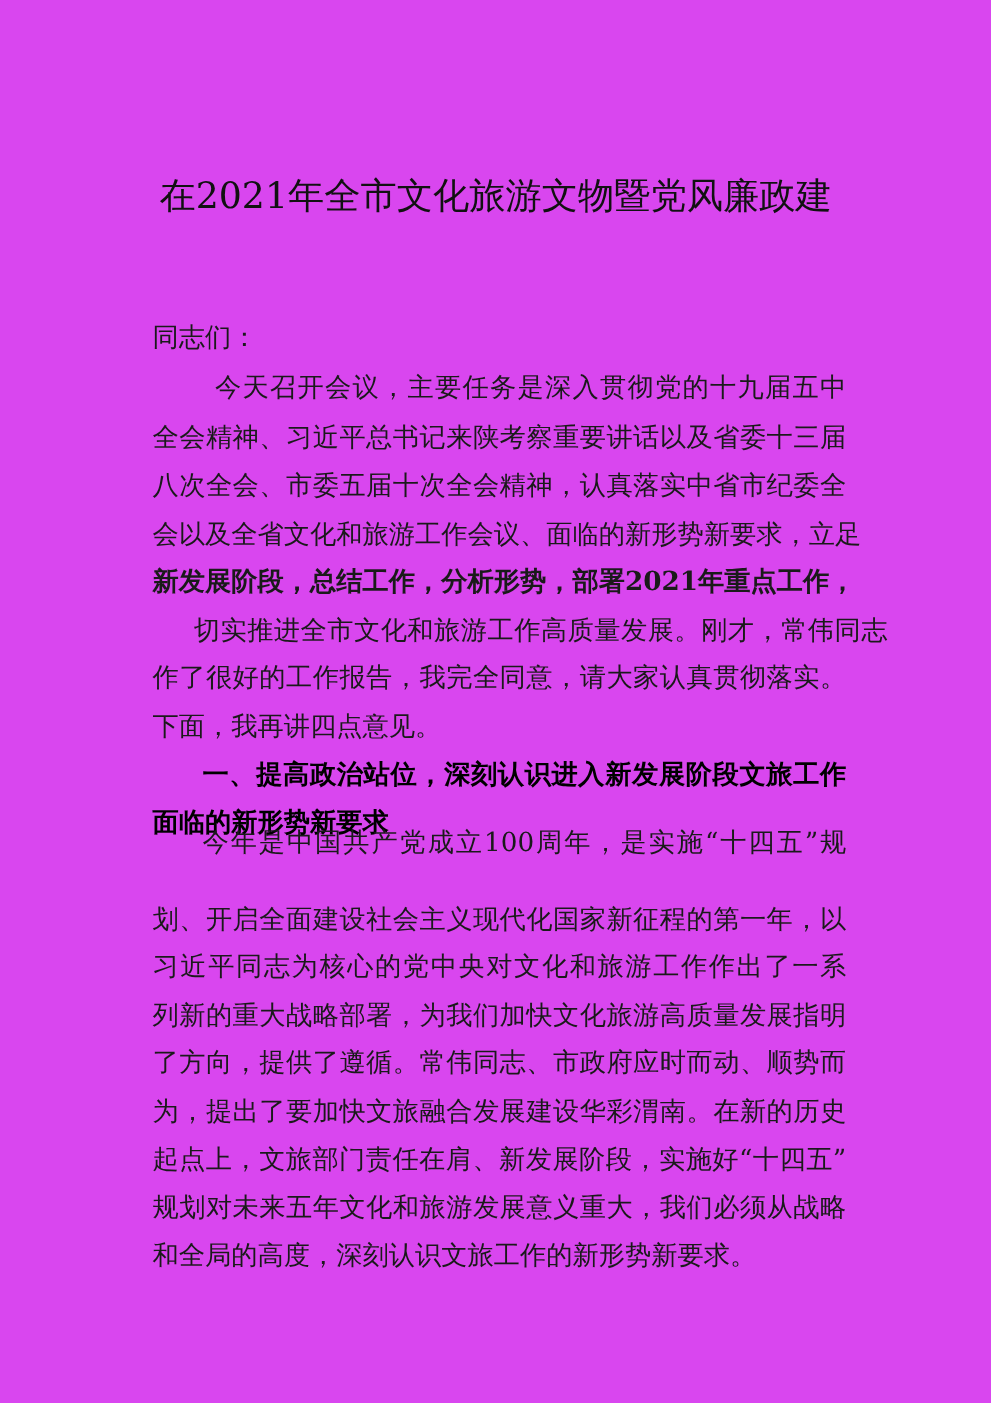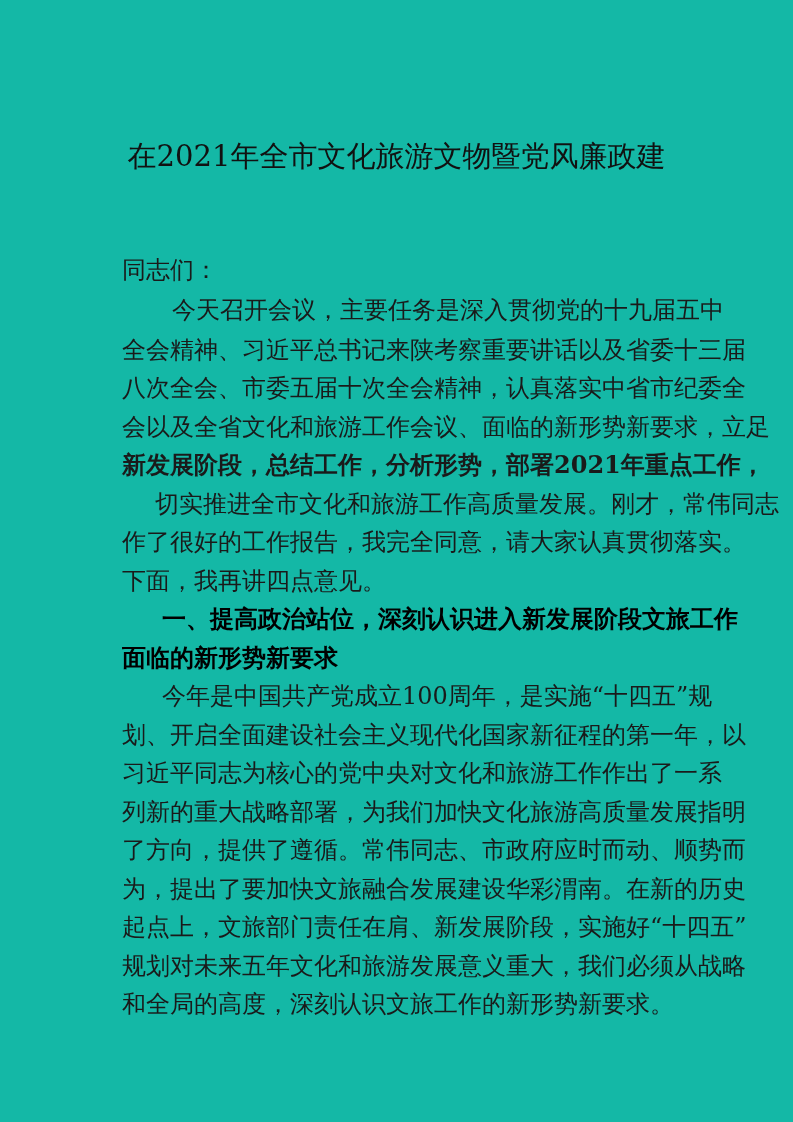--- a/index.html
+++ b/index.html
@@ -13,38 +13,38 @@
       position: relative;
       overflow: hidden;
       font-family: "DejaVu Serif", "Liberation Serif", serif;
       color: #111111;
     }
     .page {
       position: absolute;
       left: 0; top: 0;
       width: 793px;
       height: 1122px;
-      background: #14b8a6;
+      background: #d946ef;
     }
     .title-line {
       position: absolute;
       left: 0;
       width: 793px;
       text-align: center;
       font-size: 29px;
       line-height: 36px;
       letter-spacing: 0px;
       white-space: nowrap;
       color: #111111;
     }
     .line {
       position: absolute;
       left: 122px;
       width: 555px;
-      font-size: 24px;
+      font-size: 21px;
       line-height: 24px;
       white-space: nowrap;
       text-align: justify;
       text-align-last: justify;
       color: #1a1a1a;
     }
     .line.last {
       text-align-last: left;
     }
     .line.heading {
@@ -67,21 +67,21 @@
   <div class="line" style="top:376px;">八次全会、市委五届十次全会精神，认真落实中省市纪委全</div>
   <div class="line" style="top:415px;">会以及全省文化和旅游工作会议、面临的新形势新要求，立足</div>
   <div class="line" style="top:453px;font-weight:bold;">新发展阶段，总结工作，分析形势，部署2021年重点工作，</div>
   <div class="line" style="top:492px;margin-left:33px;">切实推进全市文化和旅游工作高质量发展。刚才，常伟同志</div>
   <div class="line" style="top:530px;">作了很好的工作报告，我完全同意，请大家认真贯彻落实。</div>
   <div class="line last" style="top:569px;">下面，我再讲四点意见。</div>
 
   <div class="line heading" style="top:607px; left:162px; width:515px;">一、提高政治站位，深刻认识进入新发展阶段文旅工作</div>
   <div class="line heading last" style="top:646px;">面临的新形势新要求</div>
 
-  <div class="line" style="top:684px; left:162px; width:515px;">今年是中国共产党成立100周年，是实施“十四五”规</div>
+  <div class="line" style="top:662px; left:162px; width:515px;">今年是中国共产党成立100周年，是实施“十四五”规</div>
   <div class="line" style="top:723px;">划、开启全面建设社会主义现代化国家新征程的第一年，以</div>
   <div class="line" style="top:761px;">习近平同志为核心的党中央对文化和旅游工作作出了一系</div>
   <div class="line" style="top:800px;">列新的重大战略部署，为我们加快文化旅游高质量发展指明</div>
   <div class="line" style="top:838px;">了方向，提供了遵循。常伟同志、市政府应时而动、顺势而</div>
   <div class="line" style="top:877px;">为，提出了要加快文旅融合发展建设华彩渭南。在新的历史</div>
   <div class="line" style="top:915px;">起点上，文旅部门责任在肩、新发展阶段，实施好“十四五”</div>
   <div class="line" style="top:954px;">规划对未来五年文化和旅游发展意义重大，我们必须从战略</div>
   <div class="line last" style="top:962px; margin-top:30px;">和全局的高度，深刻认识文旅工作的新形势新要求。</div>
 
 </div>

